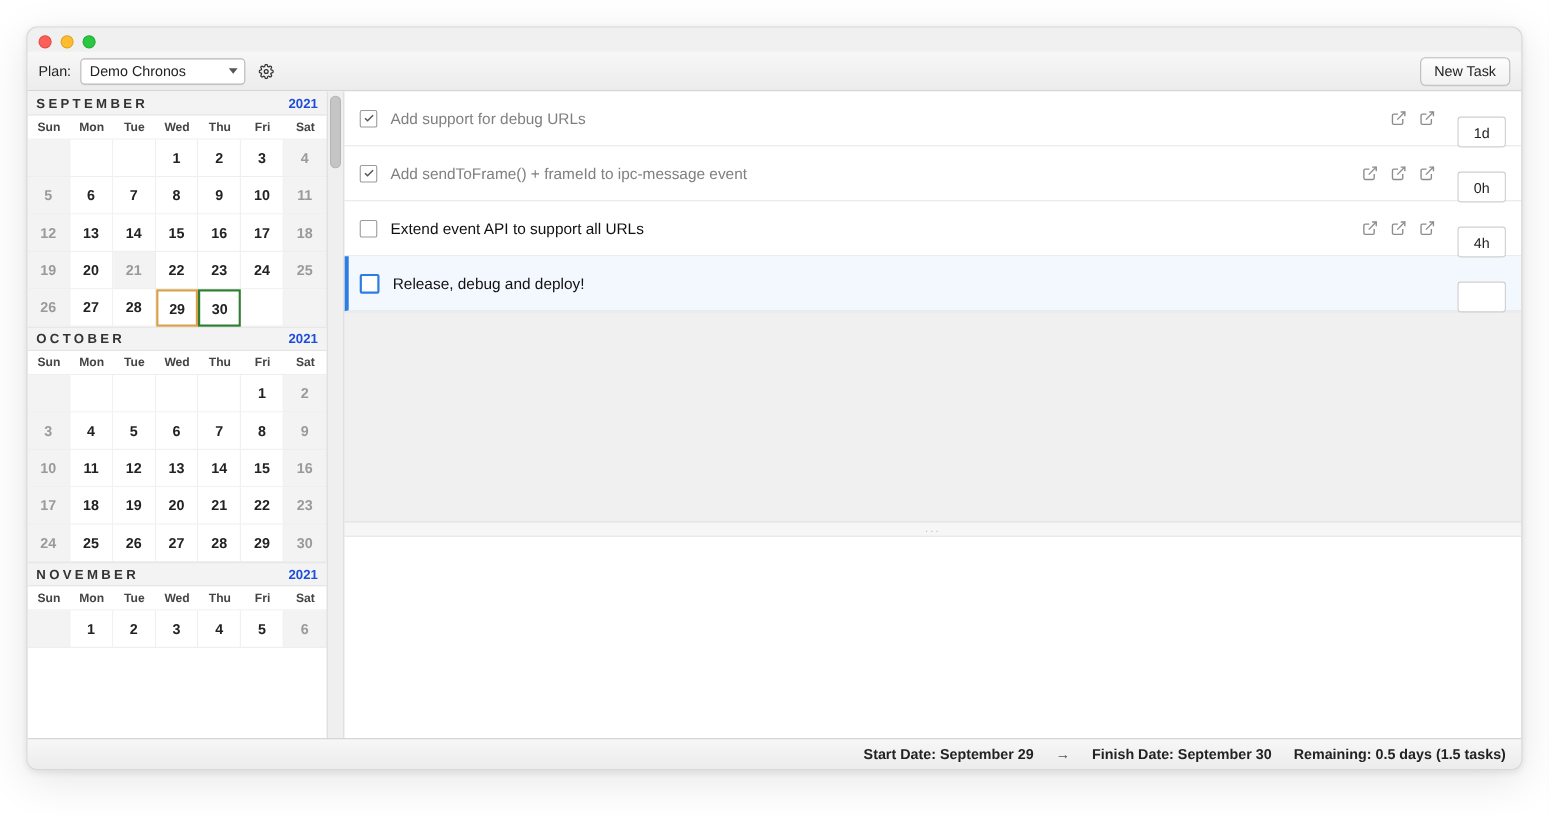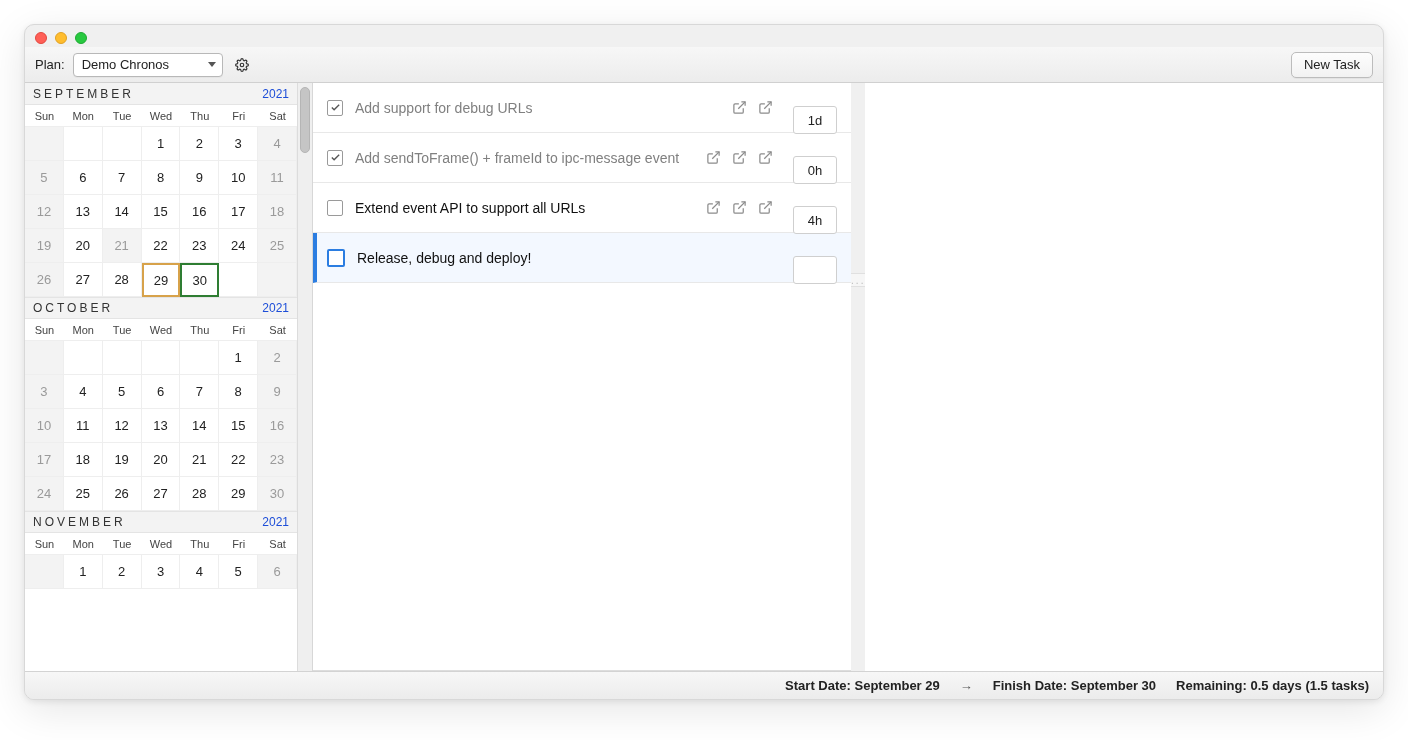--- a/index.html
+++ b/index.html
@@ -51,20 +51,21 @@
     border:1px solid #bcbcbc;border-radius:5px;
     display:flex;align-items:center;
     box-shadow: 0 1px 0 rgba(0,0,0,.04);
   }
   .content{flex:1;display:flex;overflow:hidden;}
   
   .sidebar{
     width:288px;background:#fff;border-right:1px solid #d7d7d7;
     overflow:hidden; position:relative;
     display:flex;
+    font-weight:bold;
   }
   .cal-scroll{flex:1;overflow:hidden;}
   .sidebar-scroll{
     width:15px;background:#efefef;border-left:1px solid #dcdcdc;
     position:relative;
   }
   .scroll-thumb{
     position:absolute;left:2px;right:2px;top:4px;height:66px;
     background:#c5c5c5;border-radius:6px;border:1px solid #b5b5b5;
   }
@@ -83,21 +84,21 @@
     border-right:1px solid #eee;border-bottom:1px solid #eee;
     display:flex;align-items:center;justify-content:center;
     font-size:13px;color:#222;background:#fff;
   }
   .daycell.wknd{background:#f3f3f3;color:#9a9a9a;}
   .daycell.empty{color:transparent;background:#fff;}
   .daycell.empty.wknd{background:#f3f3f3;}
   .daycell.hl-orange{border:2px solid #d7a24a;}
   .daycell.hl-green{border:2px solid #2e7d32;}
   
-  .main{flex:1;display:flex;flex-direction:row;background:#f0f0f0;}
+  .main{flex:1;display:flex;flex-direction:column;background:#f0f0f0;}
   .tasklist{background:#fff;border-bottom:1px solid #ddd;}
   .task-row{
     height:50px;display:flex;align-items:center;gap:12px;
     padding:0 14px;border-bottom:1px solid #e8e8e8;
     font-size:14px;color:#222;
   }
   .task-row.selected{background:#f3f8ff;border-left:4px solid #2b7de1;padding-left:10px;}
   .chk{
     width:16px;height:16px;border:1.5px solid #9a9a9a;border-radius:2px;
     display:flex;align-items:center;justify-content:center;flex-shrink:0;background:#fff;

